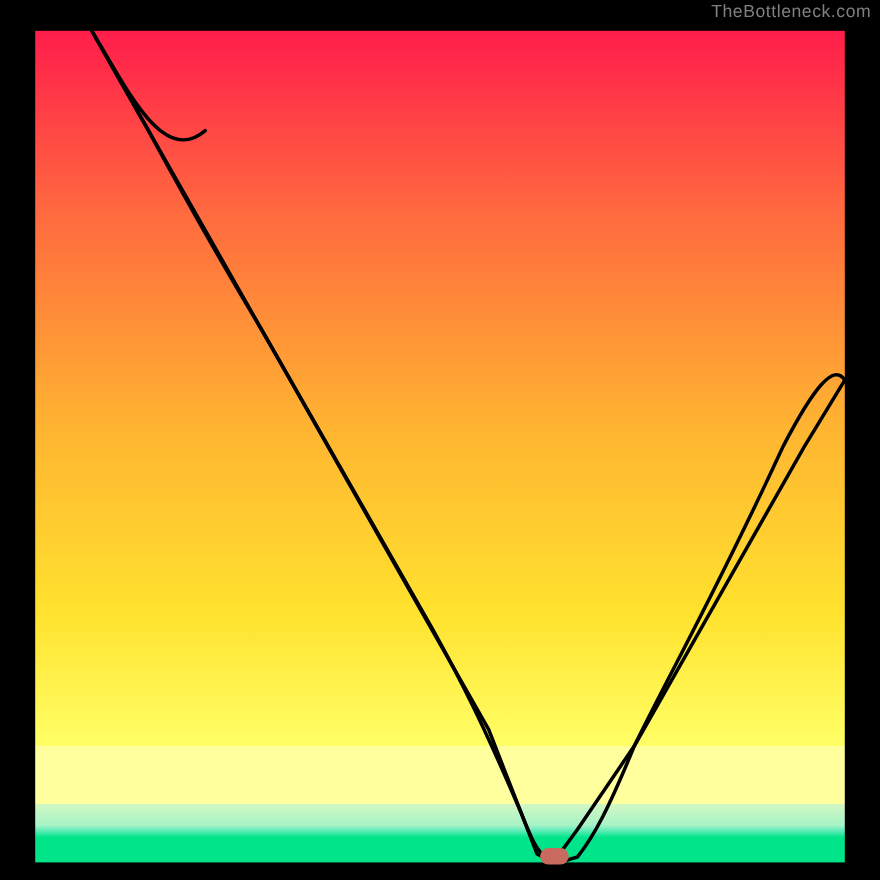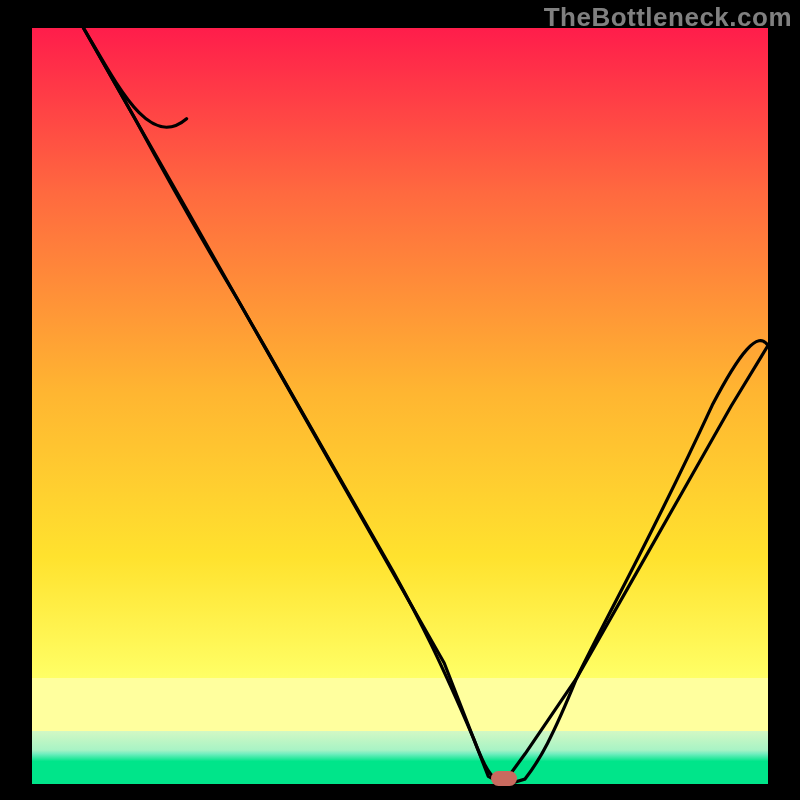--- a/index.html
+++ b/index.html
@@ -10,22 +10,22 @@
   }
   .wrap {
     width: 800px;
     height: 800px;
     position: relative;
   }
   .attr {
     position: absolute;
     top: 2px;
     right: 8px;
-    font-size: 26px;
-    font-weight: 700;
+    font-size: 16px;
+    font-weight: 400;
     color: #808080;
     letter-spacing: 0.5px;
   }
   svg {
     display: block;
   }
 </style>
 </head>
 <body>
 

